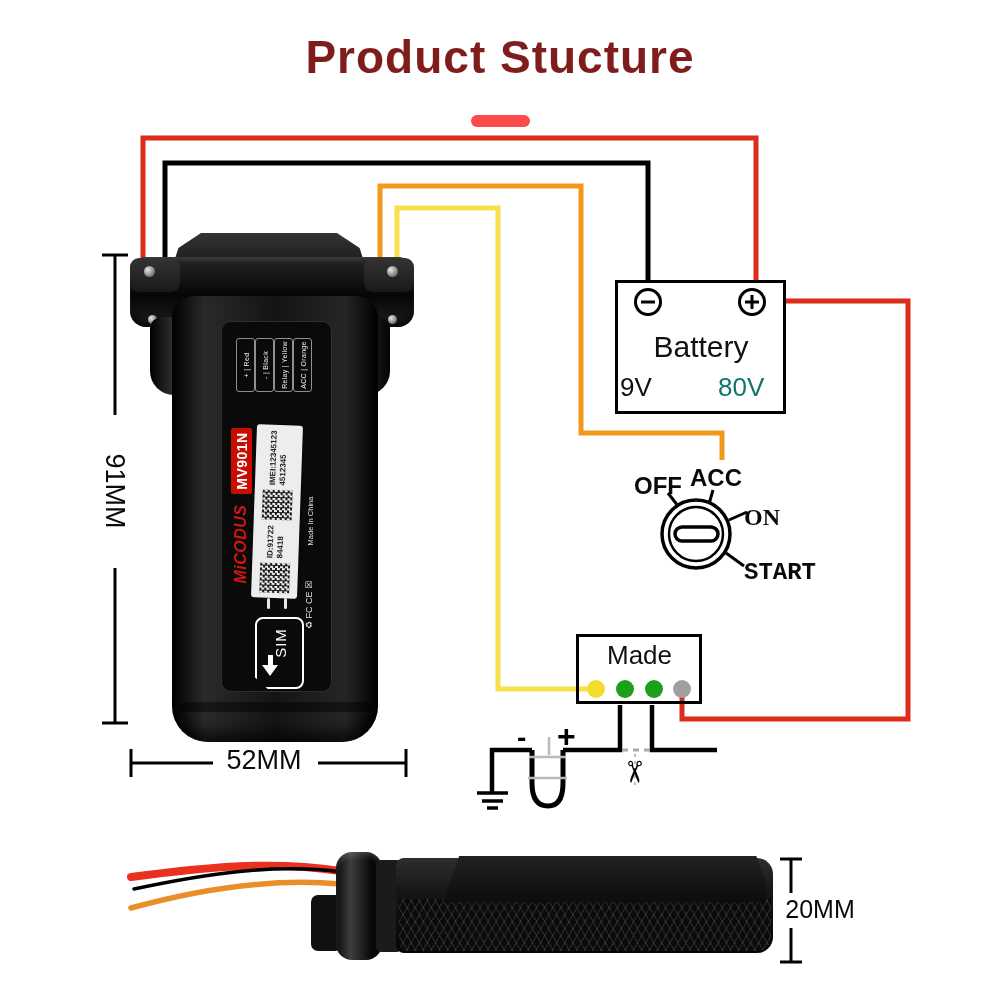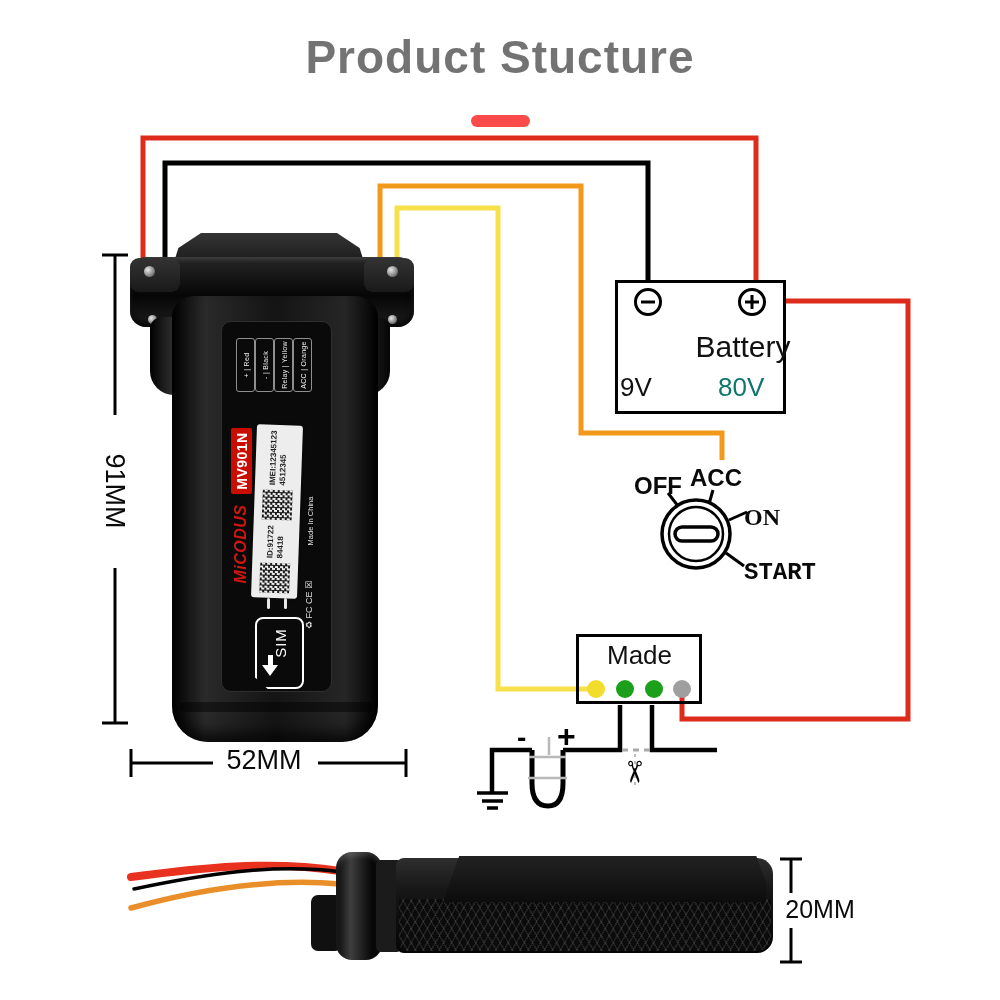--- a/index.html
+++ b/index.html
@@ -2,25 +2,25 @@
 <html><head>
 <meta charset="utf-8">
 <style>
   html,body{margin:0;padding:0;background:#fff;}
   .stage{position:relative;width:1000px;height:1000px;background:#fff;overflow:hidden;
          font-family:"Liberation Sans","DejaVu Sans",sans-serif;color:#000;}
   .abs{position:absolute;}
   svg.layer{position:absolute;left:0;top:0;}
   
   .title{left:0;top:30px;width:1000px;text-align:center;font-size:46px;font-weight:800;
-         letter-spacing:1px;color:#737373;}
+         letter-spacing:1px;color:#7f1d1d;}
   .title-dash{left:471px;top:115px;width:59px;height:12px;border-radius:6px;background:#fb4a4a;}
   
   .battery-box{left:615px;top:280px;width:165px;height:128px;border:3.5px solid #000;background:transparent;}
-  .battery-title{left:615px;top:330px;width:172px;text-align:center;font-size:30px;color:#111;padding-left:42px;}
+  .battery-title{left:615px;top:330px;width:172px;text-align:center;font-size:30px;color:#111;}
   .battery-vmin{left:620px;top:372px;width:60px;font-size:26px;color:#111;}
   .battery-vmax{left:718px;top:372px;width:70px;font-size:26px;color:#0f766e;}
   .relay-box{left:576px;top:634px;width:120px;height:64px;border:3.5px solid #000;background:transparent;}
   .relay-title{left:576px;top:640px;width:127px;text-align:center;font-size:26px;color:#111;}
   .dot{width:18px;height:18px;border-radius:50%;}
   .ign-label{font-size:24px;font-weight:bold;color:#0a0a0a;transform:translate(-50%,-50%);white-space:nowrap;}
   .ign-key-label{left:577px;top:578px;font-size:26px;font-weight:bold;color:#0a0a0a;}
   .cut-minus{left:517px;top:722px;font-size:28px;font-weight:bold;}
   .cut-plus{left:557px;top:718px;font-size:32px;font-weight:bold;}
   .scissors{left:634px;top:772px;font-size:30px;transform:translate(-50%,-50%) rotate(90deg);color:#000;}

